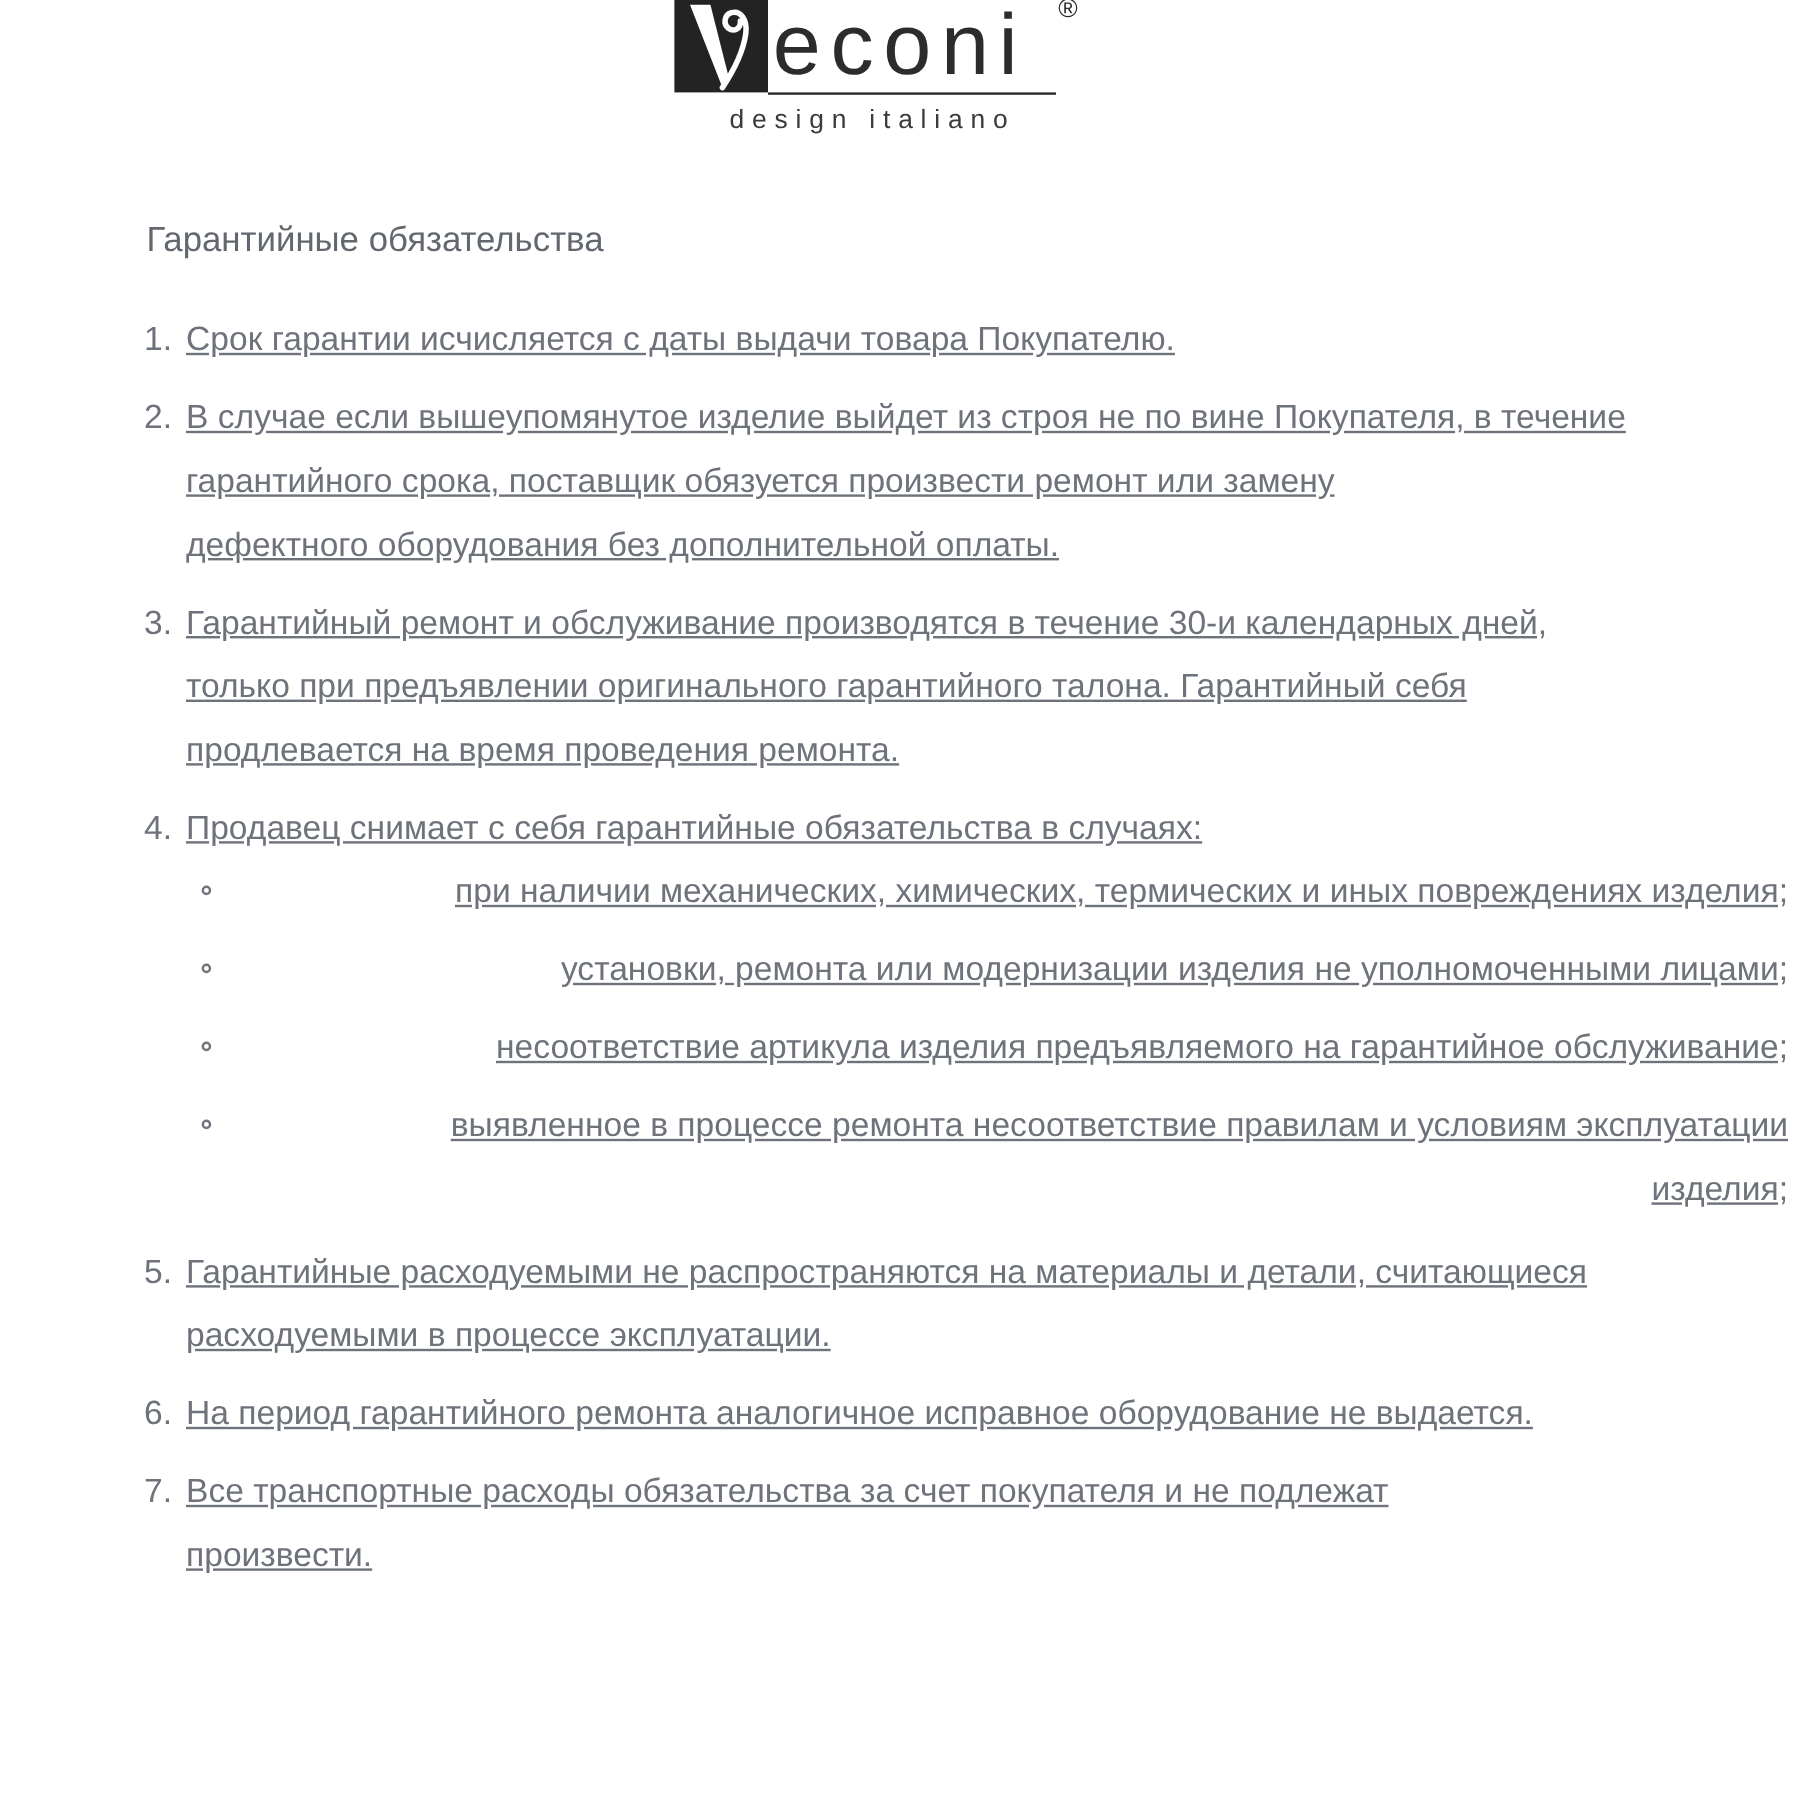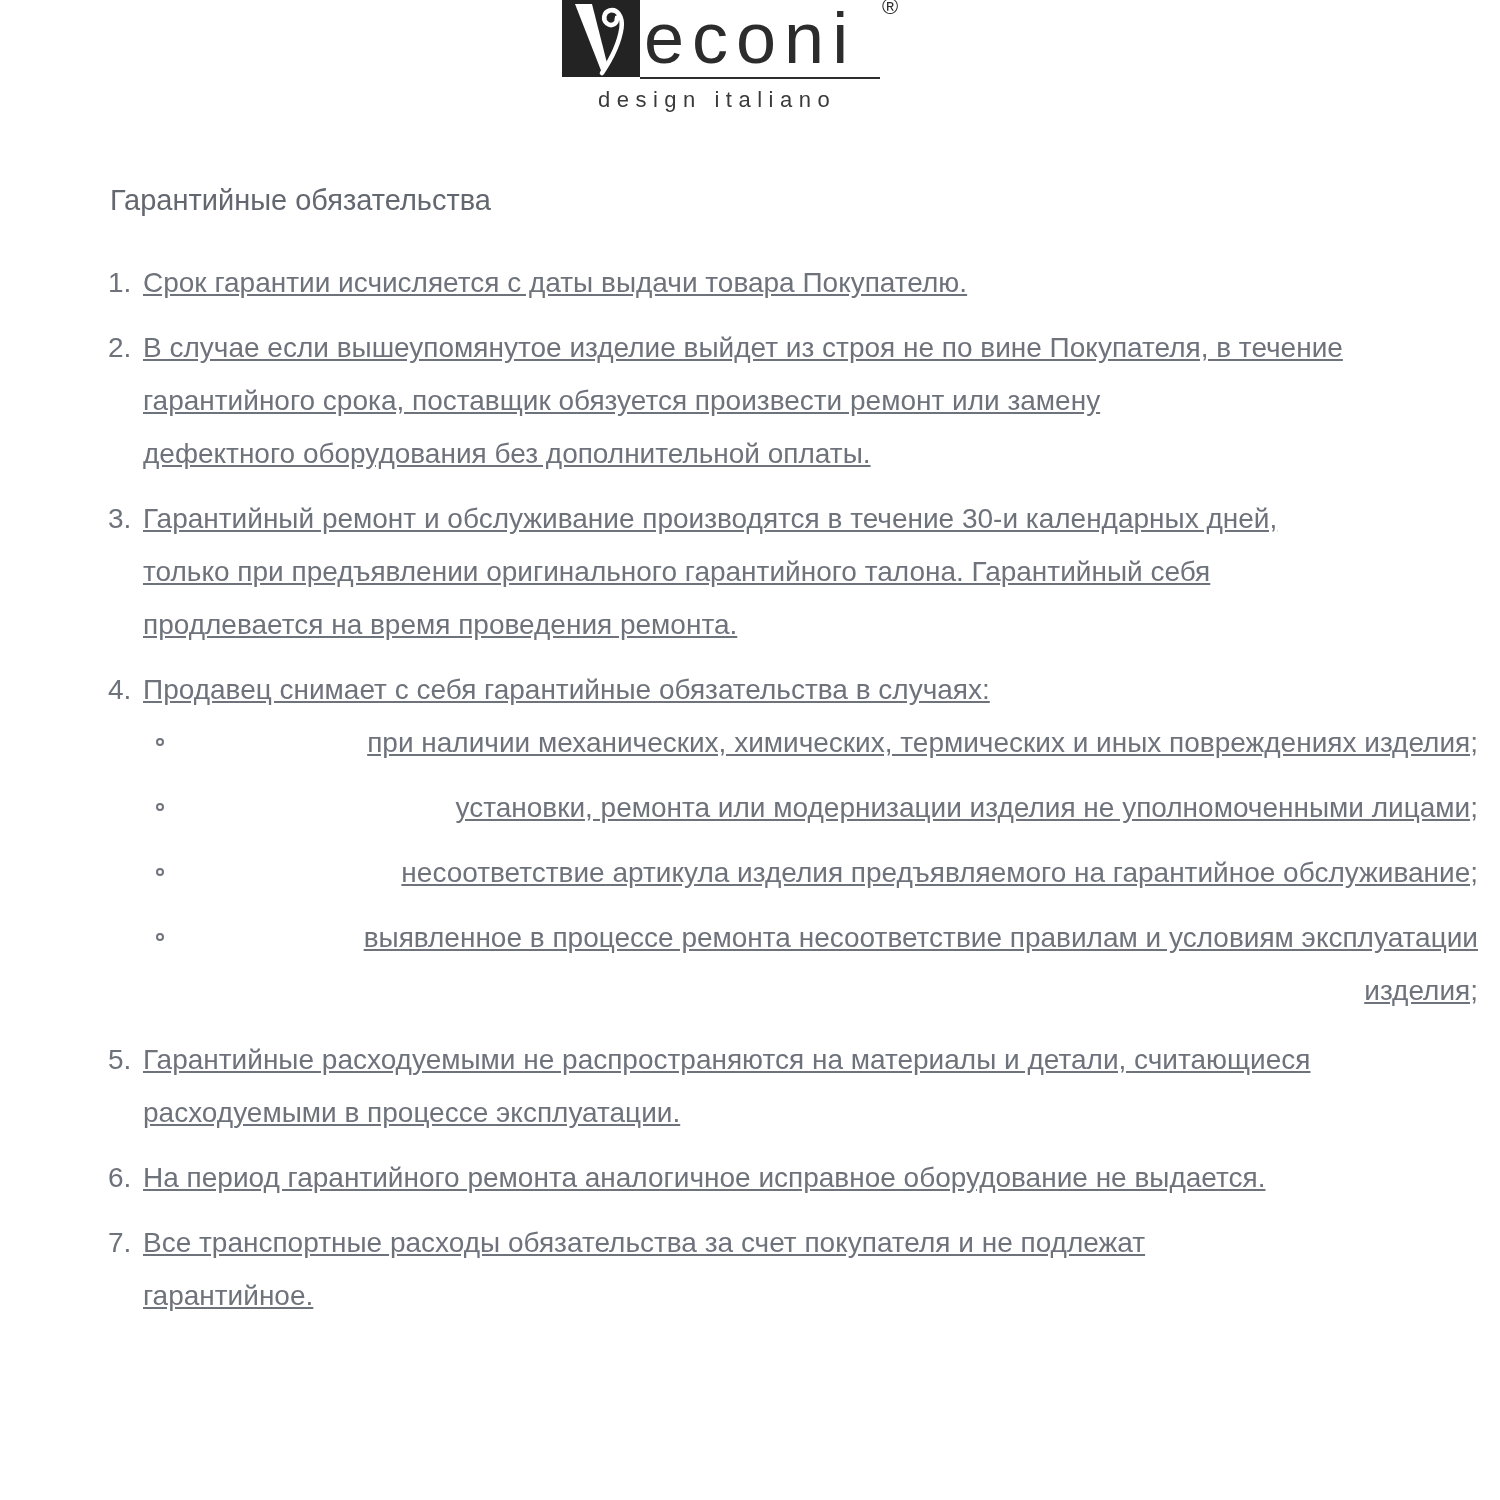--- a/index.html
+++ b/index.html
@@ -56,31 +56,31 @@
   }
   .logo-reg {
     position: absolute;
     top: -4px;
     right: -18px;
     font-size: 22px;
     line-height: 22px;
     color: #2c2c2c;
   }
   .logo-tagline {
-    margin: 8px 0 0 36px;
+    margin: 8px 0 0 46px;
     font-size: 22px;
     letter-spacing: 6.5px;
     color: #3a3a3a;
     white-space: nowrap;
   }
 
   
   .content {
     position: absolute;
-    left: 108px;
+    left: 120px;
     top: 103px;
     width: 1370px;
     color: #6e727b;
   }
   .doc-heading {
     margin: 71px 0 0 2px;
     font-size: 29px;
     font-weight: normal;
     line-height: 53px;
     color: #63676f;
@@ -207,17 +207,17 @@
     </li>
 
     <li>
       <span class="num">6.</span>
       <span class="line">На период гарантийного ремонта аналогичное исправное оборудование не выдается.</span>
     </li>
 
     <li>
       <span class="num">7.</span>
       <span class="line">Все транспортные расходы обязательства за счет покупателя и не подлежат</span>
-      <span class="line">гарантийное.</span>
+      <span class="line">произвести.</span>
     </li>
 
   </ol>
 </main>
 
 </body></html>

